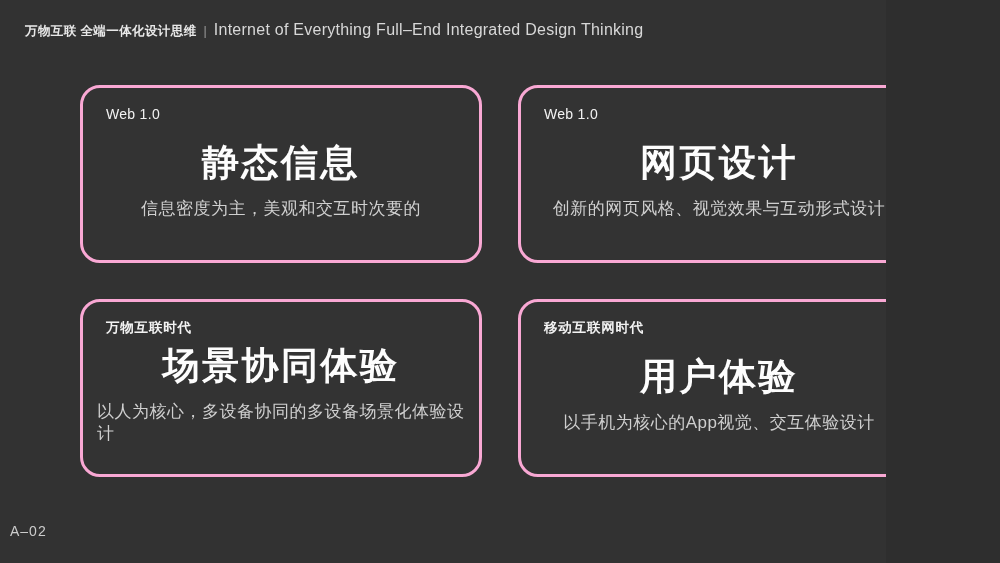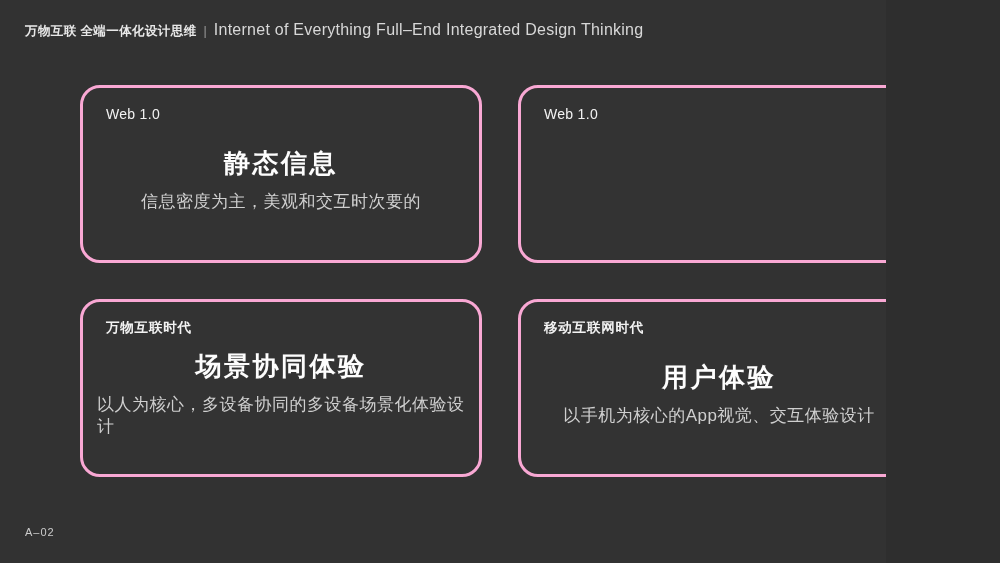--- a/index.html
+++ b/index.html
@@ -91,44 +91,44 @@
   }
   .card-body {
     display: flex;
     flex-direction: column;
     align-items: center;
     justify-content: center;
     margin-top: 12px;
     width: 100%;
   }
   .card-title {
-    font-size: 26px;
+    font-size: 37px;
     font-weight: bold;
     color: #fdfdfd;
     letter-spacing: 2.5px;
     line-height: 1.25;
     text-align: center;
     margin-bottom: 11px;
   }
   .card-desc {
     font-size: 17px;
     font-weight: normal;
     color: #cfcfcf;
     letter-spacing: 0.5px;
     line-height: 1.3;
     text-align: left;
     padding: 0 14px;
   }
 
   
   .slide-footer {
     position: absolute;
-    left: 25px;
+    left: 10px;
     bottom: 25px;
-    font-size: 11px;
+    font-size: 14px;
     color: #cccccc;
     letter-spacing: 1px;
     line-height: 1;
   }
 </style>
 </head>
 <body>
 
 <div id="slide">
 
@@ -143,20 +143,24 @@
     <div class="card">
       <div class="card-label en">Web 1.0</div>
       <div class="card-body">
         <div class="card-title">静态信息</div>
         <div class="card-desc">信息密度为主，美观和交互时次要的</div>
       </div>
     </div>
 
     <div class="card">
       <div class="card-label en">Web 1.0</div>
+      <div class="card-body">
+        <div class="card-title">网页设计</div>
+        <div class="card-desc">创新的网页风格、视觉效果与互动形式设计</div>
+      </div>
     </div>
 
     <div class="card">
       <div class="card-label cn">万物互联时代</div>
       <div class="card-body">
         <div class="card-title">场景协同体验</div>
         <div class="card-desc">以人为核心，多设备协同的多设备场景化体验设计</div>
       </div>
     </div>
 

